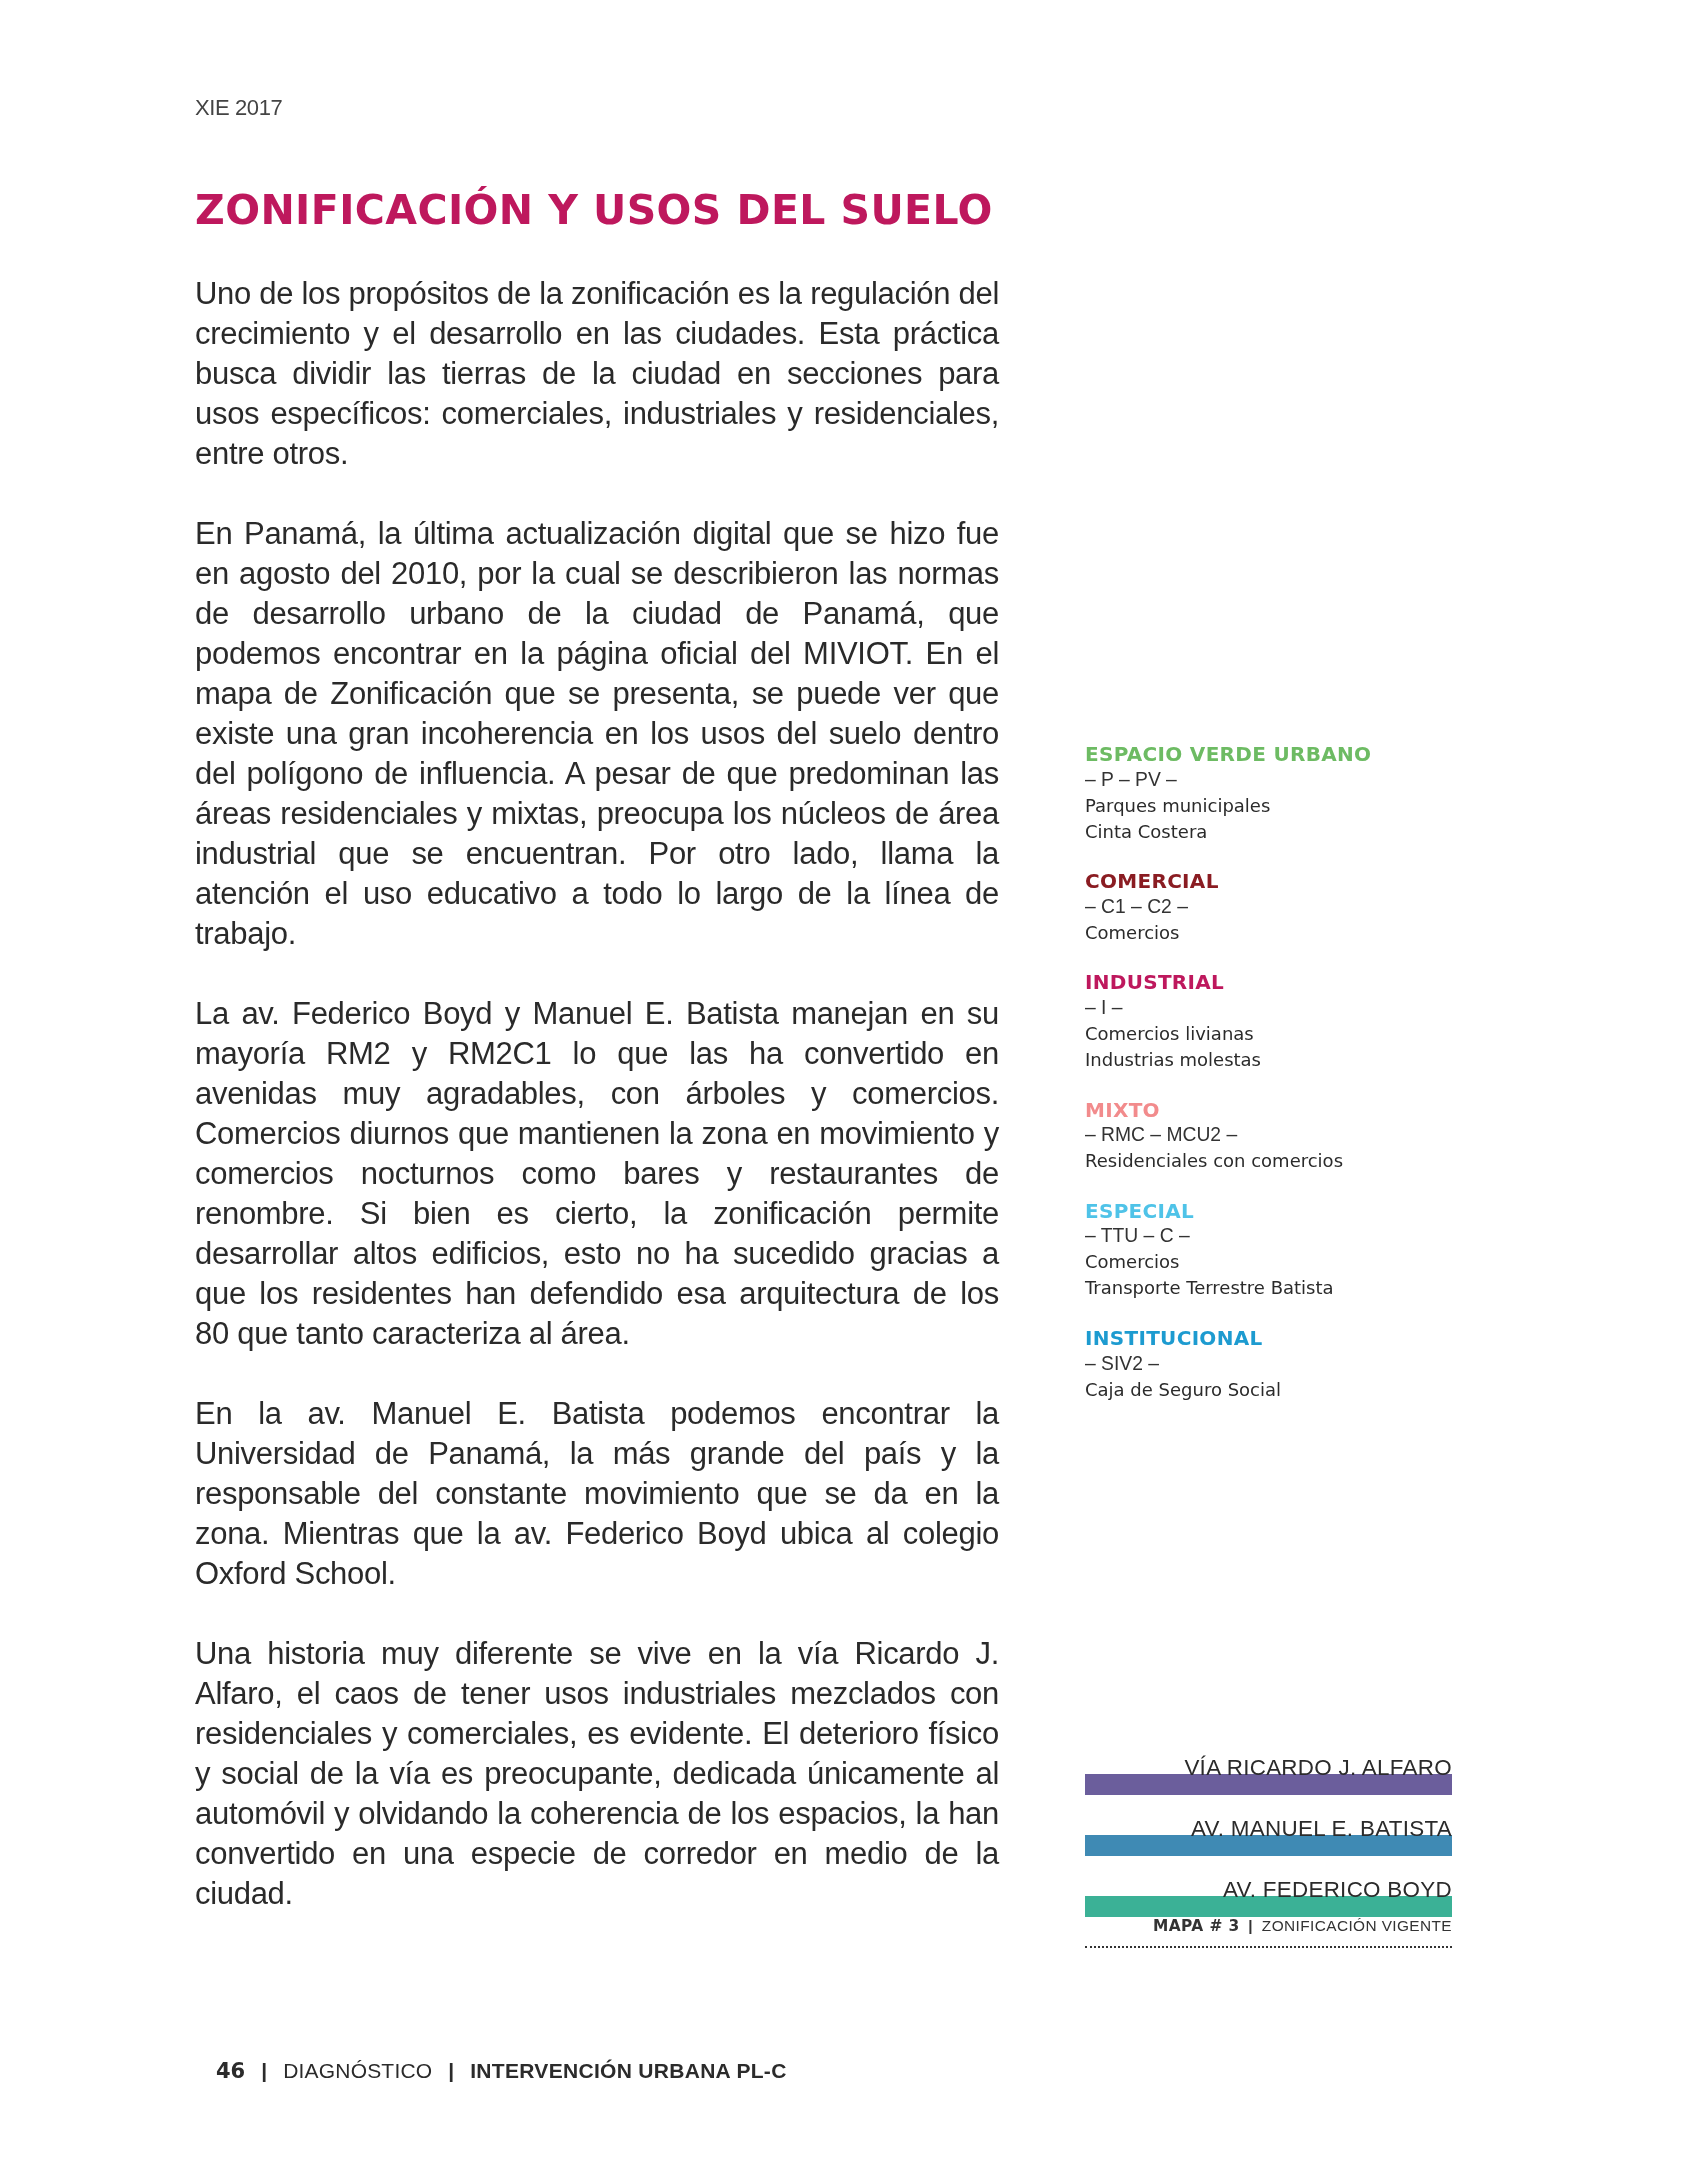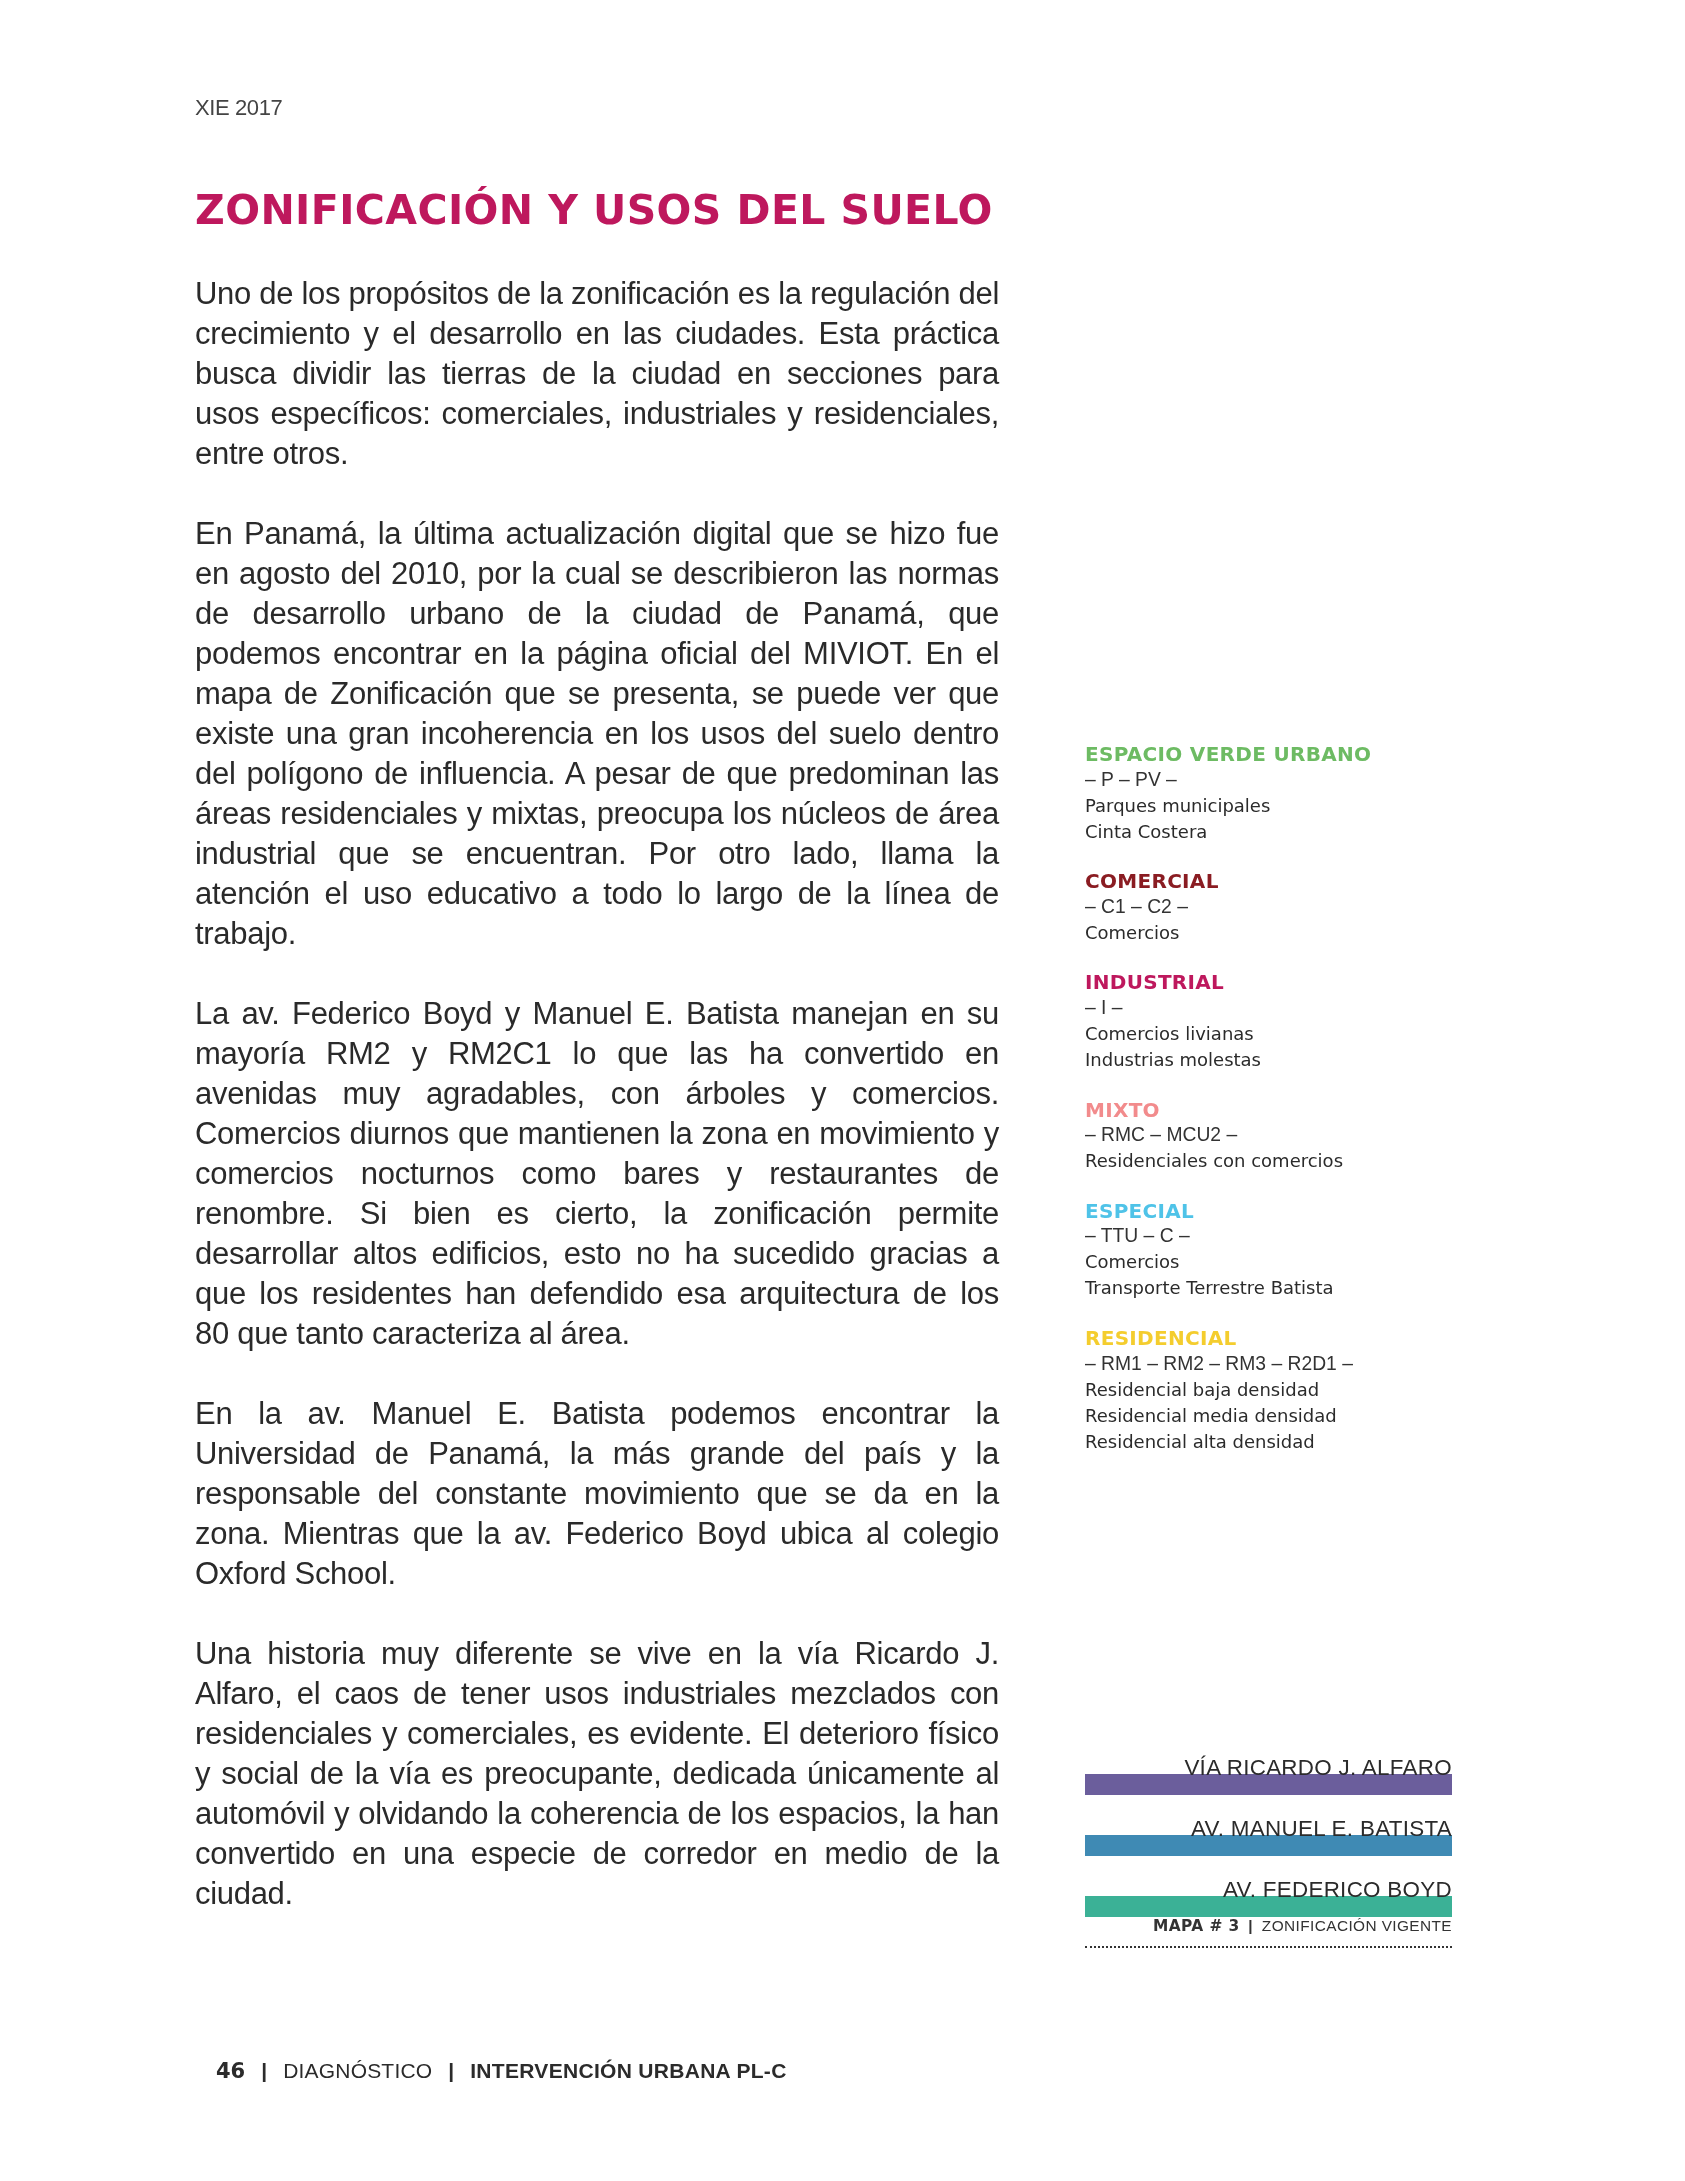--- a/index.html
+++ b/index.html
@@ -84,25 +84,23 @@
     <div class="legend-codes">– RMC – MCU2 –</div>
     <div class="legend-desc">Residenciales con comercios</div>
   </div>
   <div class="legend-group">
     <div class="legend-title" style="color: rgb(79, 195, 232);">ESPECIAL</div>
     <div class="legend-codes">– TTU – C –</div>
     <div class="legend-desc">Comercios</div>
     <div class="legend-desc">Transporte Terrestre Batista</div>
   </div>
   <div class="legend-group">
-    <div class="legend-title" style="color: rgb(244, 205, 46);">RESIDENCIAL</div>
-    <div class="legend-codes">– RM1 – RM2 – RM3 – R2D1 –</div>
-    <div class="legend-desc">Residencial baja densidad</div>
-    <div class="legend-desc">Residencial media densidad</div>
-    <div class="legend-desc">Residencial alta densidad</div>
+    <div class="legend-title" style="color: rgb(29, 155, 208);">INSTITUCIONAL</div>
+    <div class="legend-codes">– SIV2 –</div>
+    <div class="legend-desc">Caja de Seguro Social</div>
   </div>
 </div>
 
 <div class="roads">
   <div class="road">
     <span class="road-label">VÍA RICARDO J. ALFARO</span>
     <div class="road-bar" style="background: rgb(107, 94, 156);"></div>
   </div>
   <div class="road">
     <span class="road-label">AV. MANUEL E. BATISTA</span>

